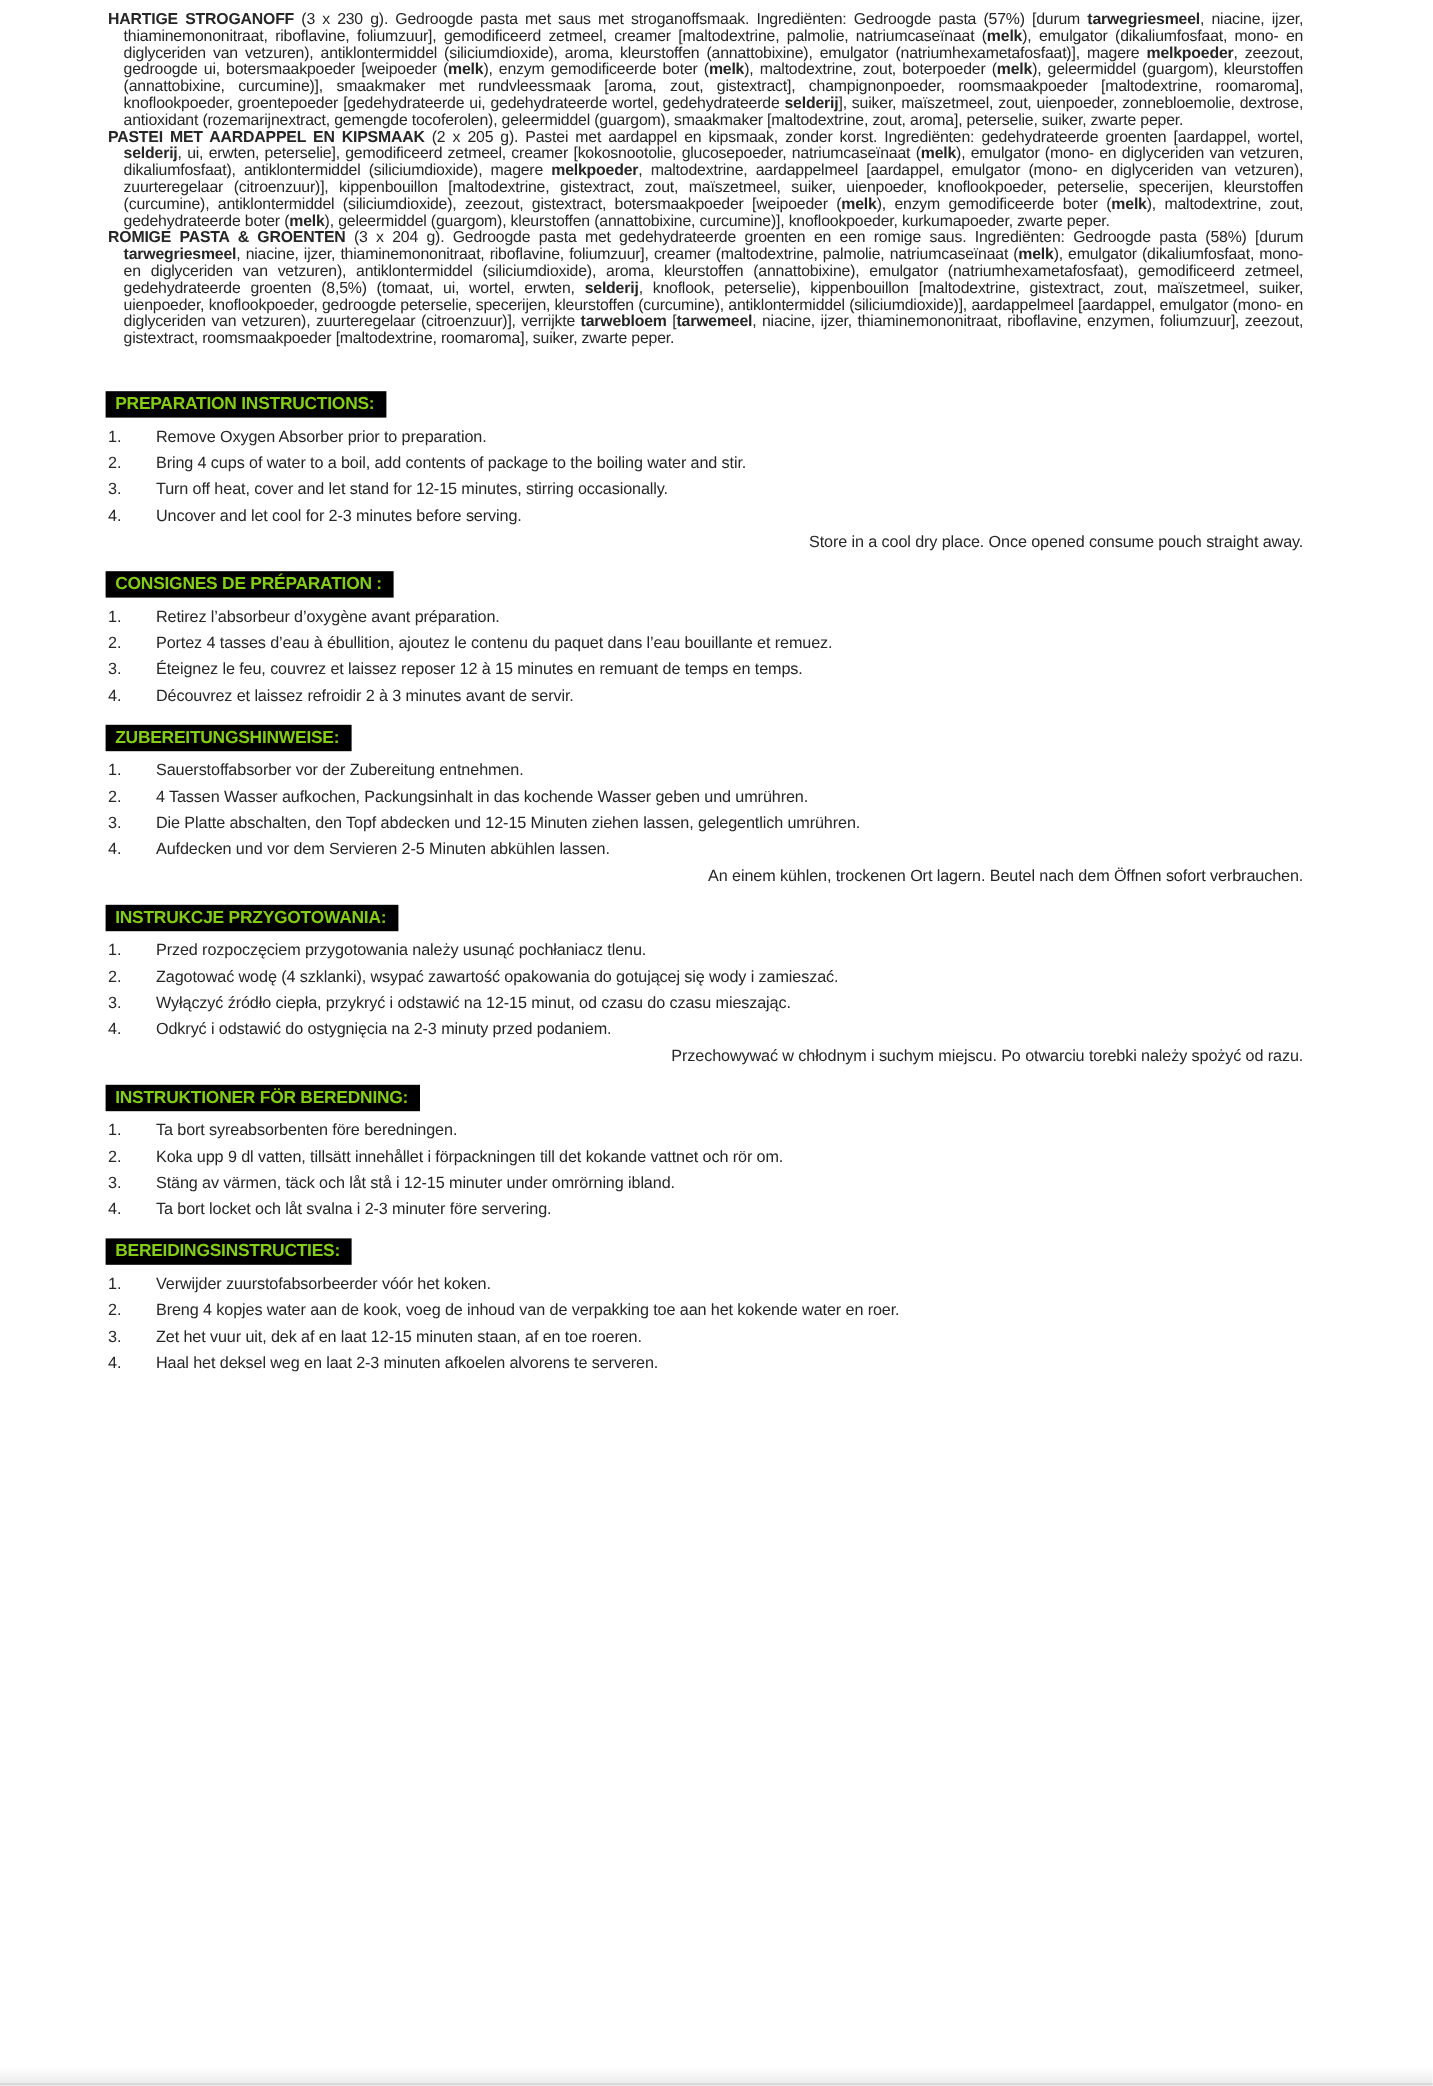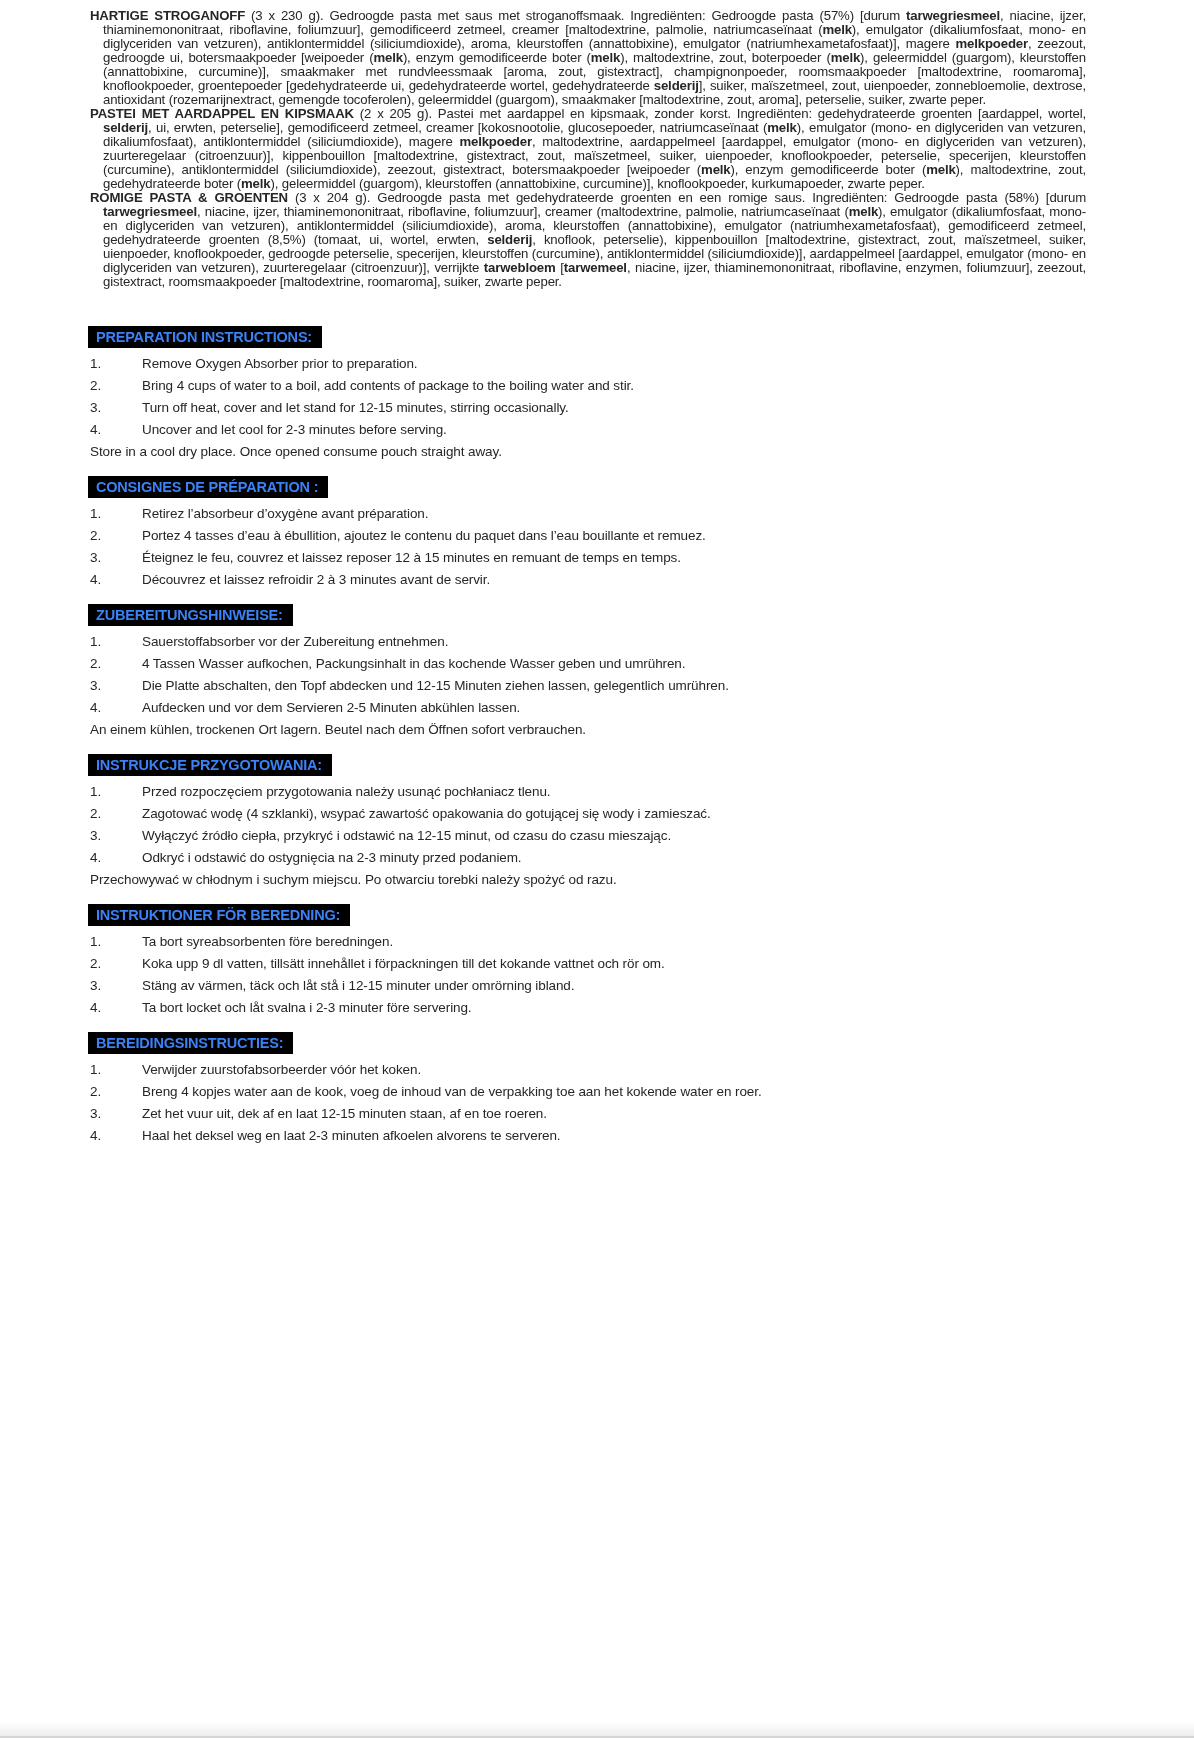--- a/index.html
+++ b/index.html
@@ -24,42 +24,43 @@
     text-align: justify;
     padding-left: 13px;
     text-indent: -13px;
   }
   p.ing .bd { font-weight: 700; }
   .sections { margin-top: 37px; }
   .instr { margin-bottom: 13px; }
   .badge {
     display: inline-block;
     background: #000000;
-    color: #3b82f6;
+    color: #84cc16;
     font-weight: 700;
     font-size: 14.5px;
     line-height: 16px;
     letter-spacing: -0.2px;
     padding: 3px 10px 3px 8px;
     margin-left: -2px;
   }
   .steps { margin-top: 5px; }
   .step {
     display: flex;
     font-size: 13.5px;
     line-height: 22px;
     letter-spacing: -0.1px;
   }
   .step .num { flex: 0 0 40px; }
-  .step .txt { flex: 1; margin-left: 12px; }
+  .step .txt { flex: 1; }
   .storage {
     margin: 0;
     font-size: 13.5px;
     line-height: 22px;
     letter-spacing: -0.1px;
+    text-align: right;
   }
   .page-bottom-shadow {
     position: absolute;
     left: 0; right: 0; bottom: 0;
     height: 16px;
     background: linear-gradient(#ffffff, #eaeaea);
   }
   .page-bottom-edge {
     position: absolute;
     left: 0; right: 0; bottom: 0;

